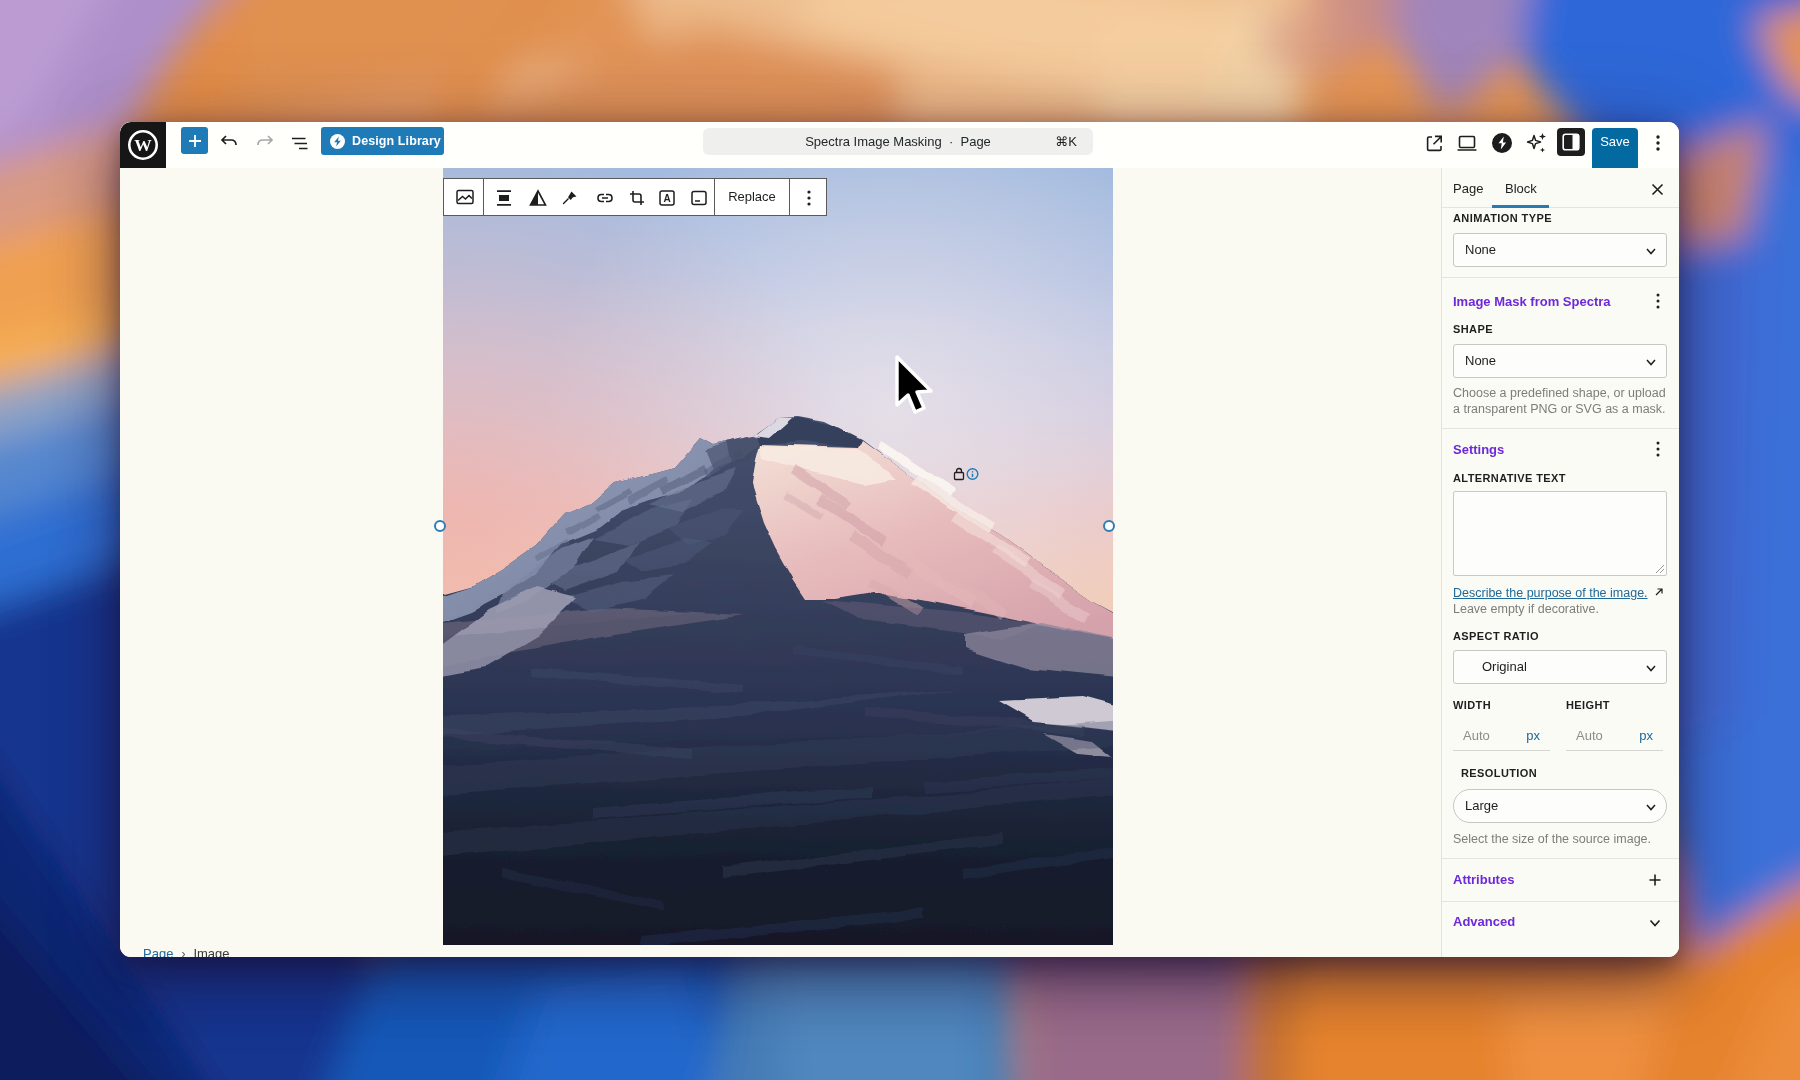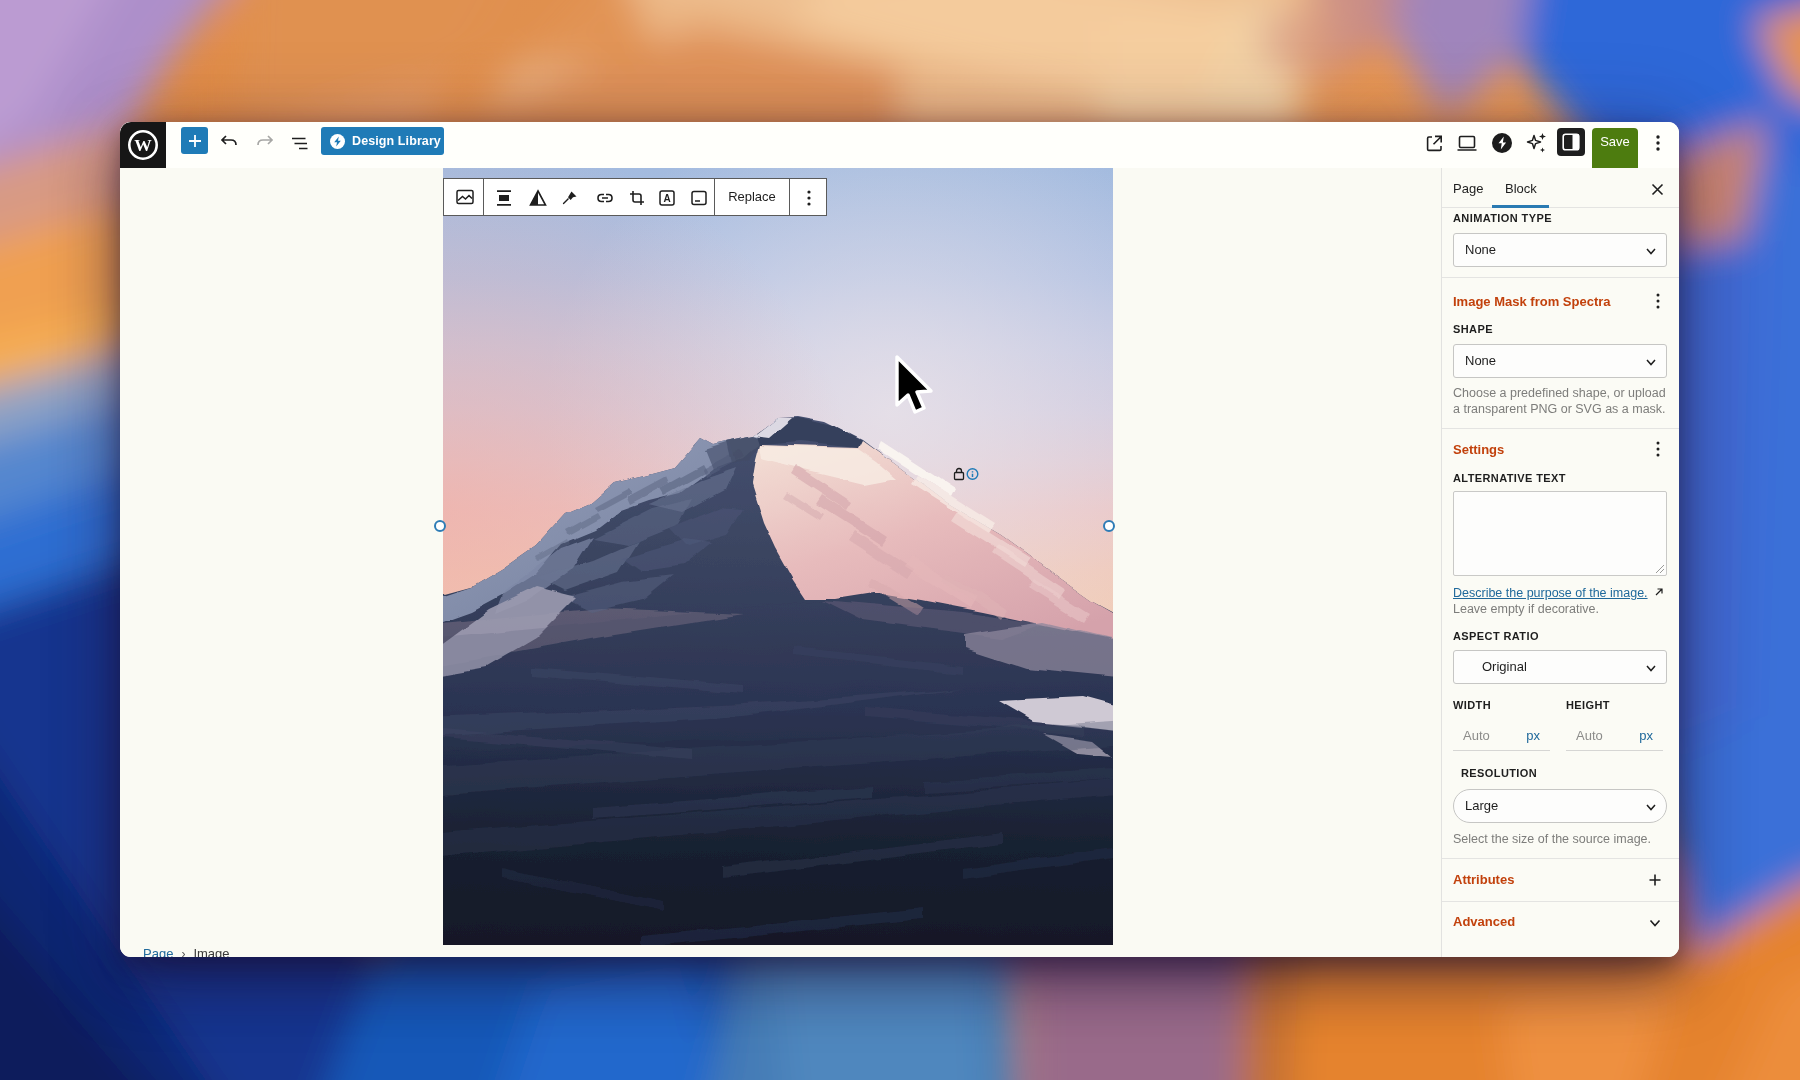--- a/index.html
+++ b/index.html
@@ -17,21 +17,21 @@
   #plus { left:61px; top:5px; width:27px; height:27px; background:#1f7bb7; color:#fff; }
   #plus svg { position:absolute; left:5.5px; top:5.5px; }
   #dlib { left:201px; top:5px; width:123px; height:28px; background:#1f7bb7; color:#fff;
      font-size:12.5px; font-weight:bold; line-height:28px; }
   #dlib .txt { position:absolute; left:31px; top:0; letter-spacing:.1px; }
   #titlepill { position:absolute; left:583px; top:6px; width:390px; height:27px; background:#efefed;
      border-radius:6px; font-size:13px; color:#23282d; line-height:27px; }
   #titlepill .t { position:absolute; width:100%; text-align:center; }
   #titlepill .k { position:absolute; right:16px; color:#1e1e1e; }
   #sidebtn { position:absolute; left:1437px; top:6px; width:28px; height:28px; background:#1e1e1e; border-radius:4px; }
-  #savebtn { position:absolute; left:1472px; top:6px; width:46px; height:44px; background:#4d7c0f; border-radius:4px;
+  #savebtn { position:absolute; left:1472px; top:6px; width:46px; height:44px; background:#0369a1; border-radius:4px;
      color:#fff; font-size:13px; line-height:28px; text-align:center; }
   .hicon { position:absolute; top:0; }
   
   #canvas { position:absolute; left:0; top:46px; width:1321px; height:789px; background:#fafaf3; }
   #imageblock { position:absolute; left:323px; top:0px; width:670px; height:777px; }
   #blocktoolbar { position:absolute; left:323px; top:10px; width:384px; height:38px; background:#fff;
      border:1px solid #5a5a5a; display:flex; }
   .tsep { width:1px; background:#5a5a5a; }
   .tcell { position:relative; }
   #replace { font-size:13px; color:#1e1e1e; line-height:36px; text-align:center; width:80px; }
@@ -39,21 +39,21 @@
   
   #sidebar { position:absolute; left:1321px; top:46px; width:238px; height:789px; background:#fbfbf5;
      border-left:1px solid #e2e2e0; font-size:13px; color:#1e1e1e; background:#fbfbf5; }
   .sb { position:absolute; left:0; width:100%; }
   .lab { font-size:11px; font-weight:bold; letter-spacing:.4px; color:#1e1e1e; }
   .sel { position:absolute; left:11px; width:214px; height:34px; border:1px solid #c6c6c4; border-radius:3px;
      font-size:13px; line-height:32px; color:#1e1e1e; padding-left:11px; background:#fdfdfc; }
   .chev { position:absolute; right:9px; top:11px; }
   .help { font-size:12.5px; color:#7d7d7b; line-height:16px; }
   .divider { position:absolute; left:0; width:100%; height:1px; background:#e4e4e2; }
-  .bold13 { font-weight:bold; font-size:13px; color:#c2410c; }
+  .bold13 { font-weight:bold; font-size:13px; color:#6d28d9; }
   .kebab { position:absolute; }
   
   #crumbs { position:absolute; left:23px; top:778px; font-size:13px; color:#3a3a3a; }
   #crumbs .pg { color:#20699b; }
   #crumbs .sep2 { color:#555; padding:0 8px; font-size:12px; }
 </style>
 </head>
 <body>
 <div id="stage">
   <svg id="wallpaper" width="1800" height="1080" viewBox="0 0 1800 1080">
@@ -143,20 +143,24 @@
       </svg>
       <svg class="hicon" style="left:170px;top:2px" width="18" height="46" viewBox="0 0 18 46">
         <path d="M2 14.5 H15.5 M4.5 19.5 H17 M9 24.5 H17.5" fill="none" stroke="#1e1e1e" stroke-width="1.7"></path>
       </svg>
       <div id="dlib" class="hbtn">
         <svg style="position:absolute;left:9px;top:7px" width="15" height="15" viewBox="0 0 15 15">
           <circle cx="7.5" cy="7.5" r="7.5" fill="#fff"></circle>
           <path d="M8.8 2.5 L4.2 8.2 H7.0 L6.2 12.5 L10.8 6.8 H8.0 Z" fill="#1f7bb7"></path>
         </svg>
         <span class="txt">Design Library</span>
+      </div>
+      <div id="titlepill">
+        <div class="t">Spectra Image Masking &nbsp;·&nbsp; Page</div>
+        <div class="k">⌘K</div>
       </div>
 
       <svg class="hicon" style="left:1304px" width="20" height="46" viewBox="0 0 20 46">
         <path d="M8 15 H4.8 Q3.6 15 3.6 16.2 V27.2 Q3.6 28.4 4.8 28.4 H15.8 Q17 28.4 17 27.2 V24" fill="none" stroke="#1e1e1e" stroke-width="1.6"></path>
         <path d="M11 14.4 H17.2 V20.6 M17 14.8 L9.5 22.3" fill="none" stroke="#1e1e1e" stroke-width="1.6"></path>
       </svg>
       <svg class="hicon" style="left:1336px" width="22" height="46" viewBox="0 0 22 46">
         <rect x="3.5" y="14.5" width="15" height="11" rx="1.2" fill="none" stroke="#1e1e1e" stroke-width="1.6"></rect>
         <path d="M1.5 28 H20.5" stroke="#1e1e1e" stroke-width="1.6"></path>
       </svg>

